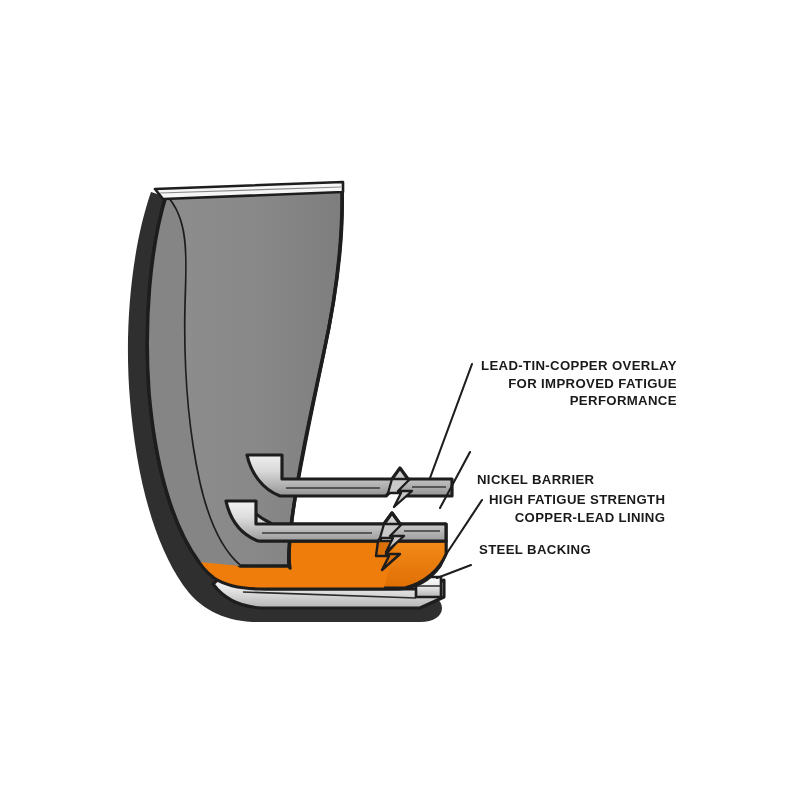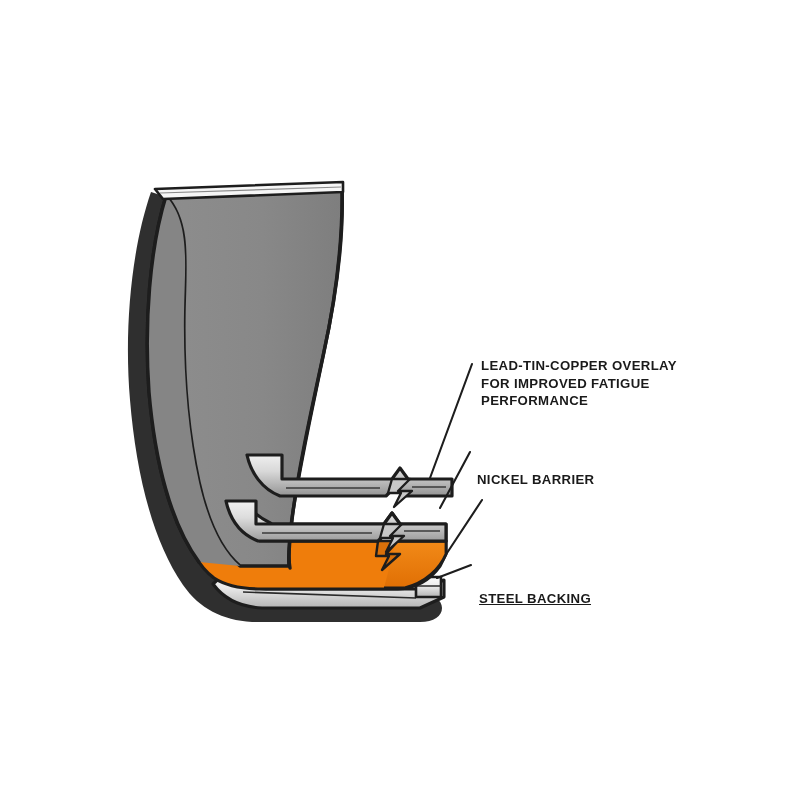--- a/index.html
+++ b/index.html
@@ -31,25 +31,26 @@
   .callout-label {
     position: absolute;
     font-family: "Liberation Sans", "DejaVu Sans", sans-serif;
     font-size: 13.2px;
     font-weight: bold;
     letter-spacing: 0.35px;
     line-height: 17.5px;
     color: #1a1a1a;
     white-space: pre-line;
     text-transform: uppercase;
+    text-align: right;
   }
   #label-overlay   { left: 481px; top: 357px; }
   #label-nickel    { left: 477px; top: 471px; }
   #label-lining    { left: 489px; top: 491px; }
-  #label-steel     { left: 479px; top: 590px; text-decoration: underline; }
+  #label-steel     { left: 479px; top: 541px; }
 </style>
 </head>
 <body>
 
 <div id="diagram-root">
 
   <svg id="bearing-svg" viewBox="0 0 800 800" xmlns="http://www.w3.org/2000/svg">
     <defs>
       <linearGradient id="gradOverlay" x1="0" y1="0" x2="0" y2="1">
         <stop offset="0%" stop-color="#efefef"></stop>
@@ -233,16 +234,18 @@
       <line x1="471" y1="565" x2="437" y2="578"></line>
     </g>
   </svg>
 
   <div class="callout-label" id="label-overlay">LEAD-TIN-COPPER OVERLAY
 FOR IMPROVED FATIGUE
 PERFORMANCE</div>
 
   <div class="callout-label" id="label-nickel">NICKEL BARRIER</div>
 
+  <div class="callout-label" id="label-lining">HIGH FATIGUE STRENGTH
+COPPER-LEAD LINING</div>
 
   <div class="callout-label" id="label-steel">STEEL BACKING</div>
 
 </div>
 
 </body></html>

